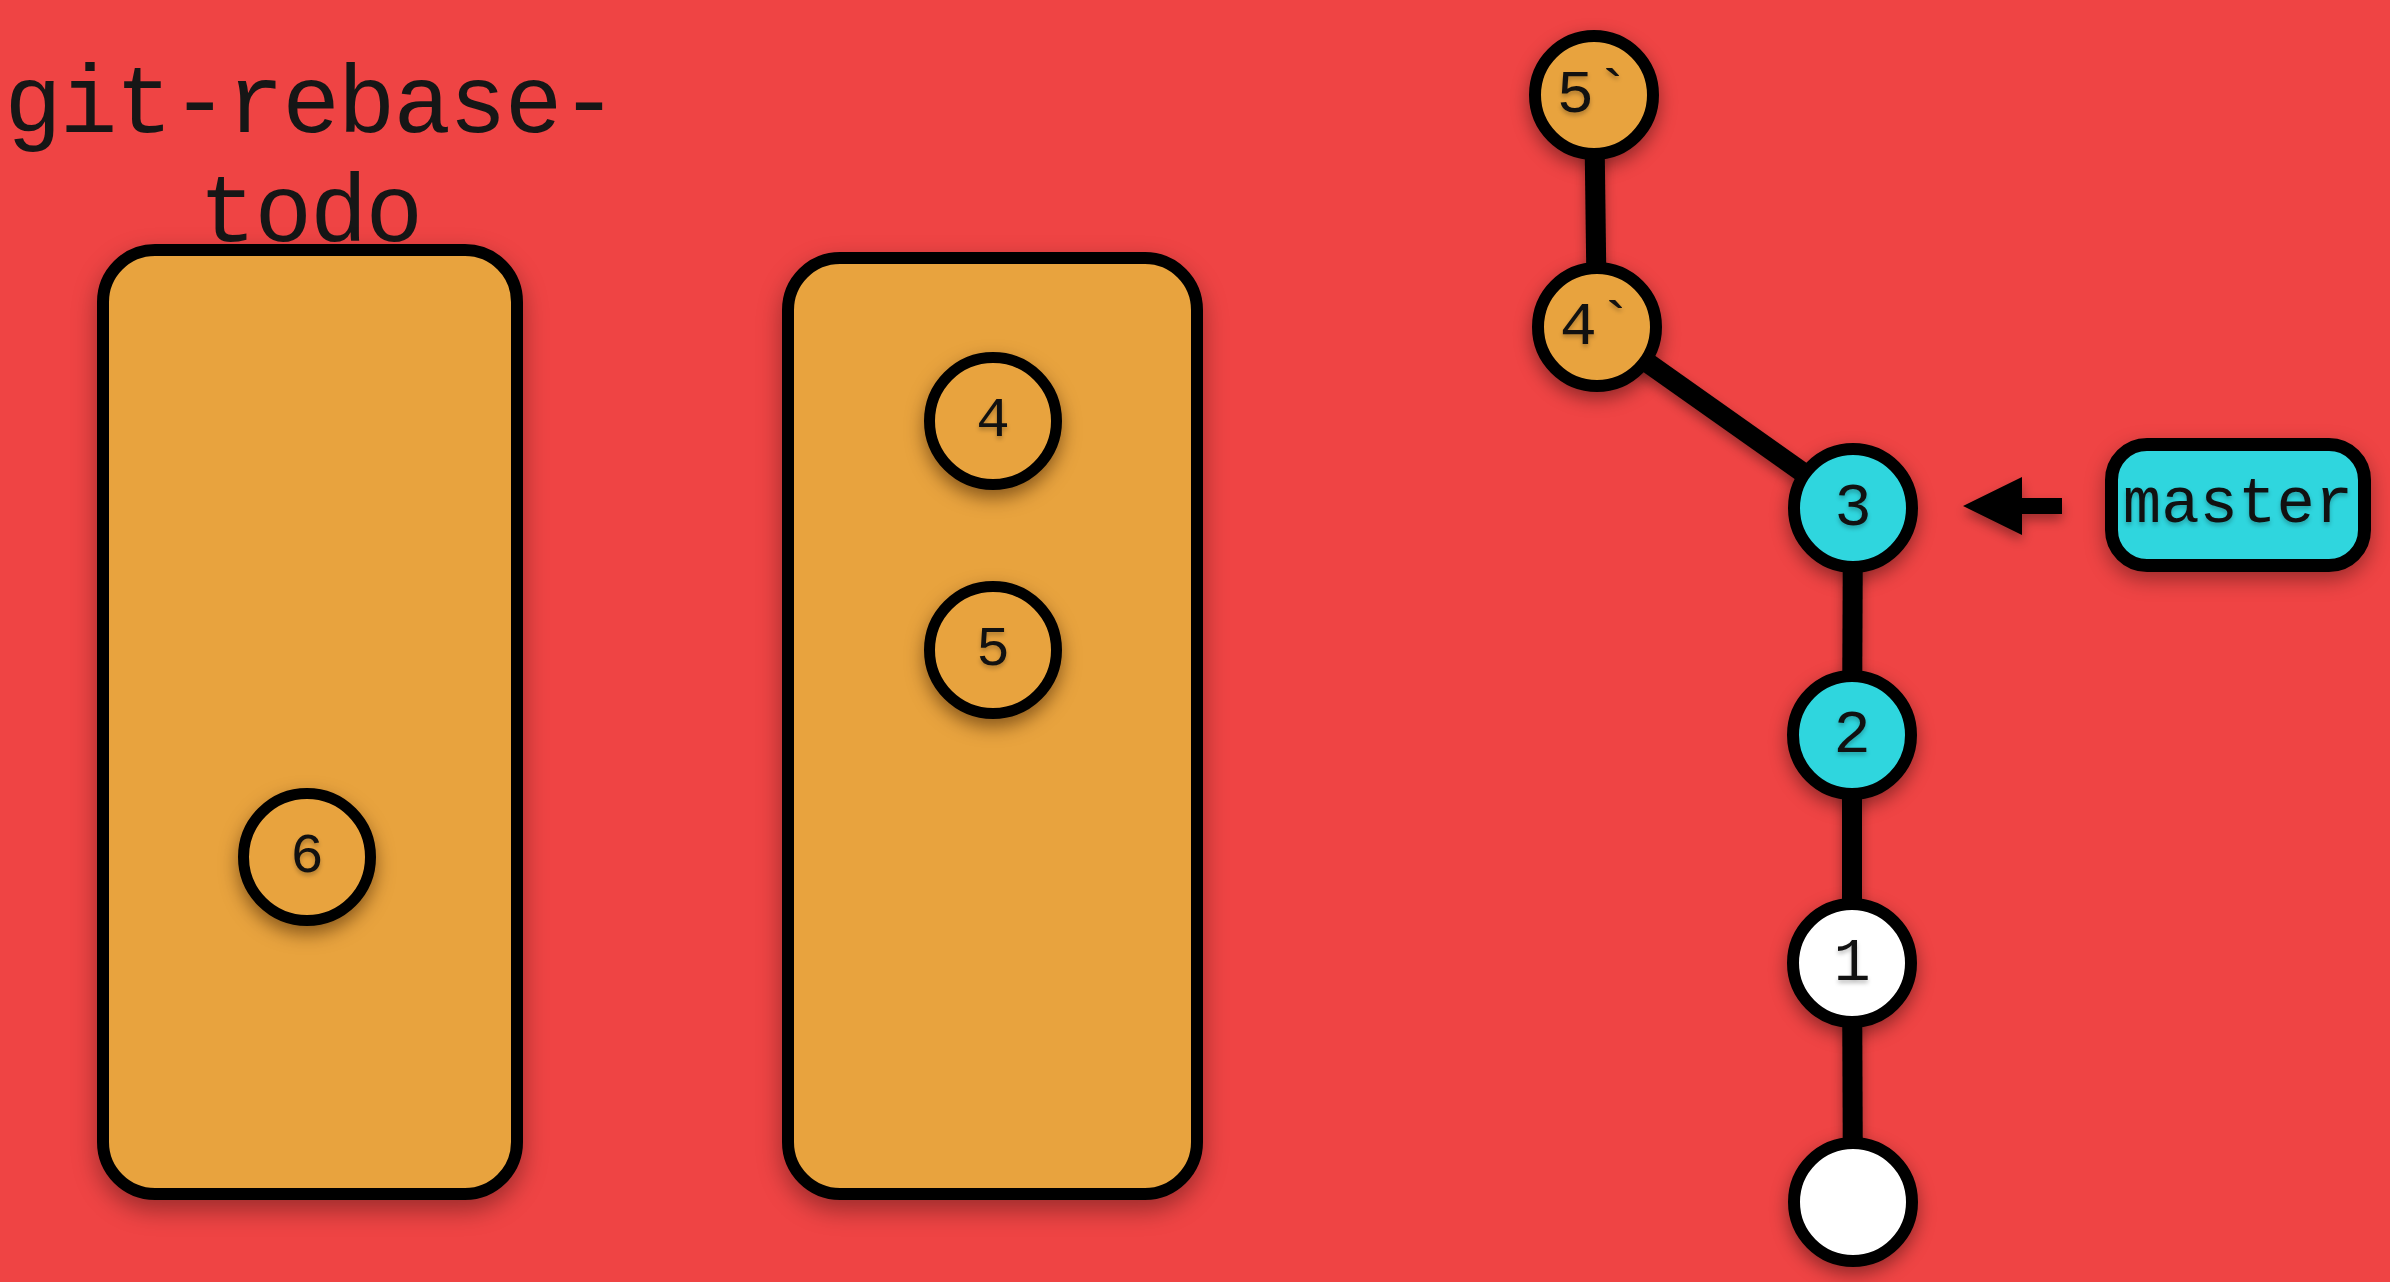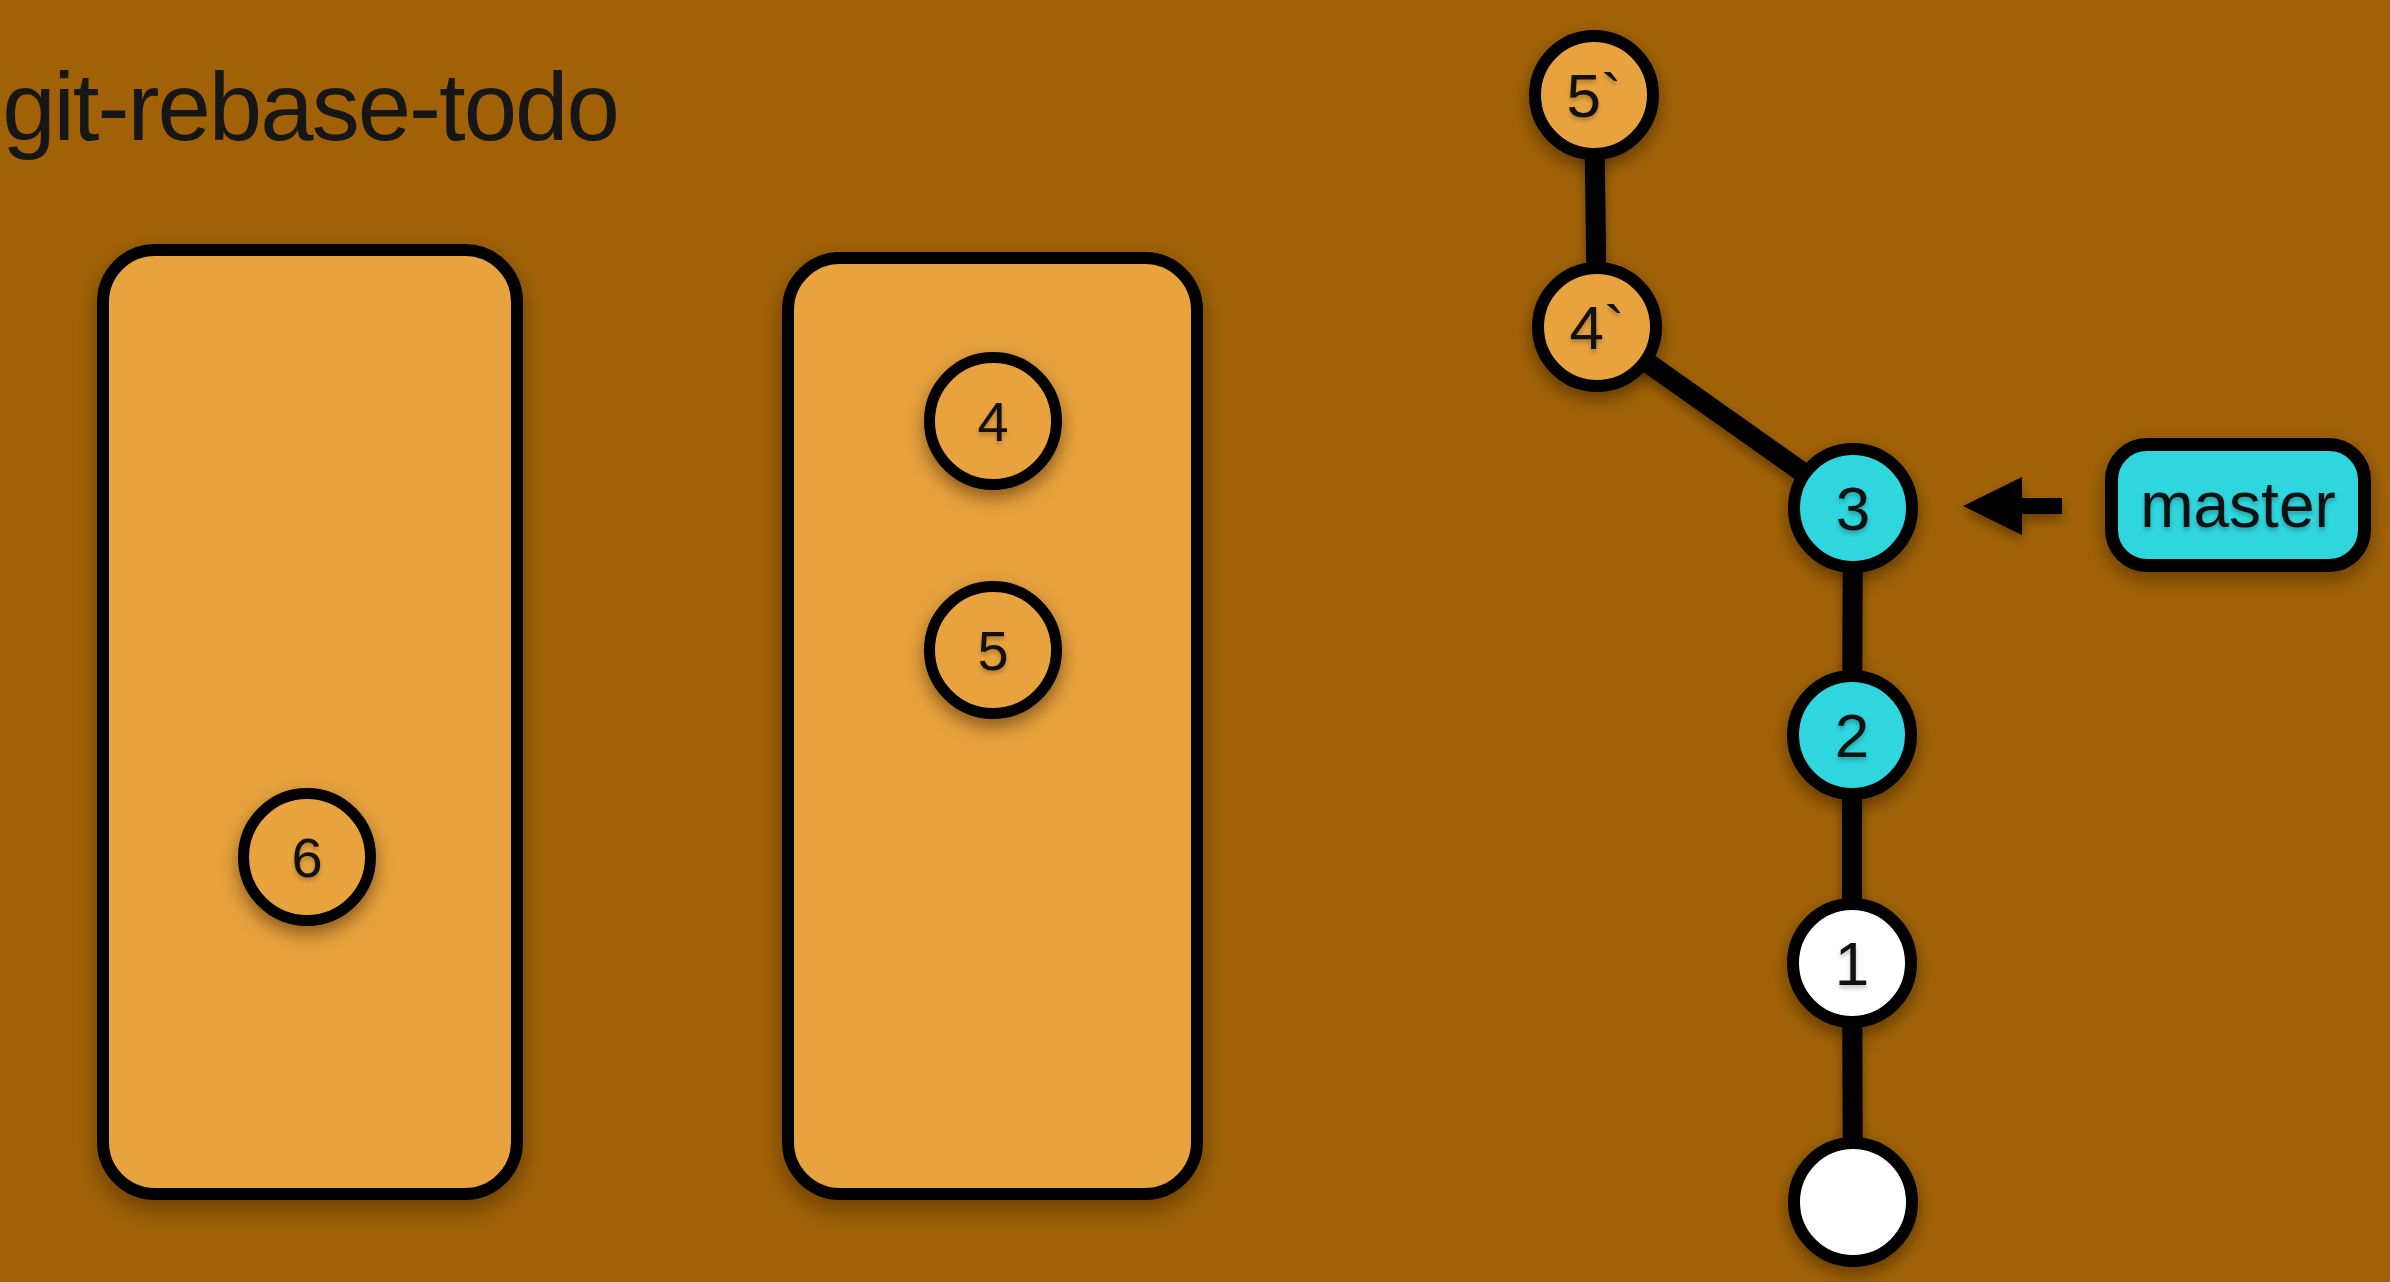--- a/index.html
+++ b/index.html
@@ -1,18 +1,18 @@
 <!DOCTYPE html>
 <html><head>
 <meta charset="utf-8">
 <style>
   html,body{margin:0;padding:0;background:#ffffff;}
   .canvas{
-    position:relative;width:2390px;height:1282px;background:#a16207;
-    font-family:Liberation Sans, sans-serif;color:#111;overflow:hidden;
+    position:relative;width:2390px;height:1282px;background:#ef4444;
+    font-family:Liberation Mono, monospace;color:#111;overflow:hidden;
   }
   .col-title{
     position:absolute;top:52px;font-size:96px;font-weight:400;
     letter-spacing:-2px;text-align:center;color:#161616;
   }
   #title-todo{left:0;width:620px;}
   #title-done{left:782px;width:421px;}
   .panel{
     position:absolute;box-sizing:border-box;background:#E8A33E;
     border:12px solid #000;border-radius:58px;

